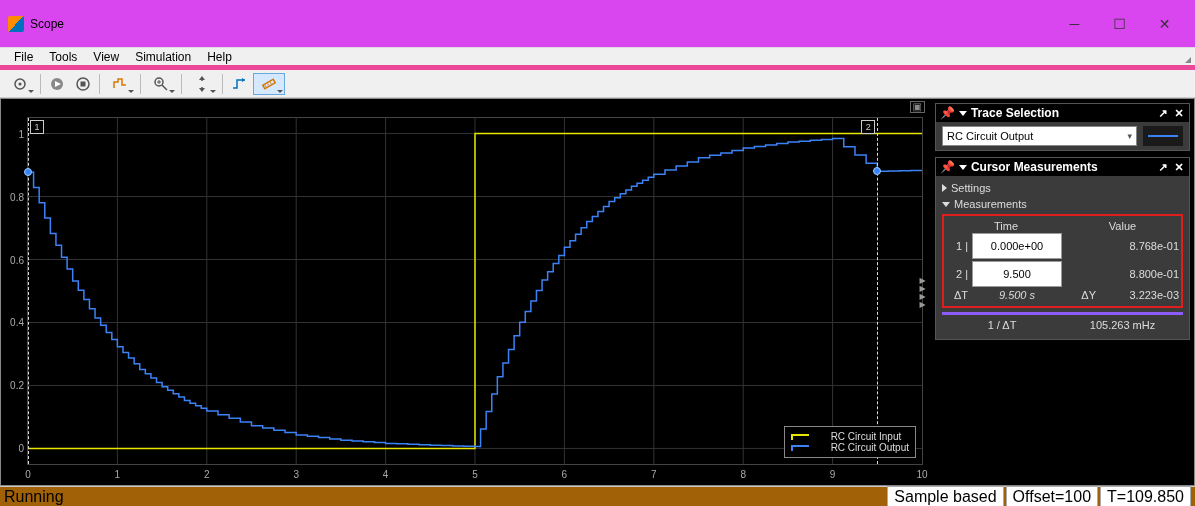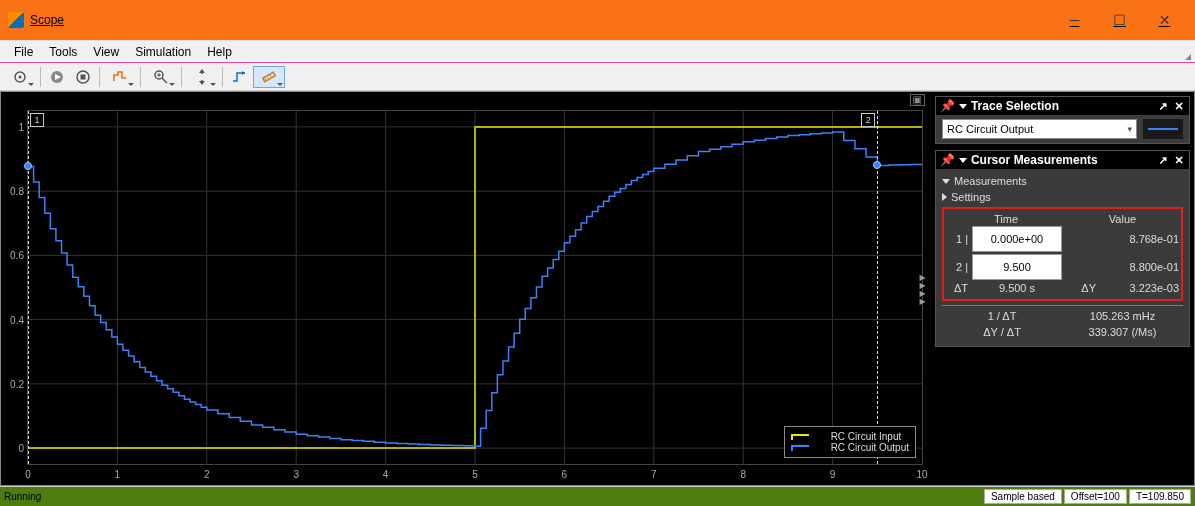--- a/index.html
+++ b/index.html
@@ -1,25 +1,25 @@
 <!DOCTYPE html>
 <html><head>
 <meta charset="utf-8">
 <style>
 * { box-sizing: border-box; margin: 0; padding: 0; }
 body { font-family: "Segoe UI", Arial, sans-serif; font-size: 12px; background: #f0f0f0; width: 1195px; height: 506px; overflow: hidden; display: flex; flex-direction: column; }
 
 
-.titlebar { height: 41px; background: #f97316; display: flex; align-items: center; padding: 0 8px; border-bottom: 1px solid #ddd; text-decoration: underline; }
+.titlebar { height: 48px; background: #d946ef; display: flex; align-items: center; padding: 0 8px; border-bottom: 1px solid #ddd; }
 .titlebar .icon { width: 16px; height: 16px; background: linear-gradient(135deg, #ff8c00 0%, #ff8c00 50%, #0072bd 50%, #0072bd 100%); margin-right: 6px; border-radius: 2px; }
 .titlebar .title { flex: 1; font-size: 12px; }
 .titlebar .winbtn { width: 45px; height: 30px; display: flex; align-items: center; justify-content: center; font-size: 14px; color: #333; }
 
 
-.menubar { height: 22px; background: #f0f0f0; display: flex; align-items: center; padding: 0 6px; border-bottom: 1px solid #ec4899; position: relative; }
+.menubar { height: 22px; background: #f0f0f0; display: flex; align-items: center; padding: 0 6px; border-bottom: 5px solid #ec4899; position: relative; }
 .menubar .menu-item { padding: 2px 8px; font-size: 12px; color: #000; }
 .menubar .menu-corner { position: absolute; right: 4px; bottom: 2px; width: 0; height: 0; border-left: 6px solid transparent; border-bottom: 6px solid #888; }
 
 
 .toolbar { height: 28px; background: #f0f0f0; display: flex; align-items: center; padding: 0 4px; gap: 2px; border-bottom: 1px solid #ccc; }
 .tbtn { width: 24px; height: 22px; display: flex; align-items: center; justify-content: center; border: 1px solid transparent; position: relative; }
 .tbtn svg { width: 16px; height: 16px; }
 .tbtn .dd { position: absolute; right: 1px; bottom: 1px; width: 0; height: 0; border-left: 3px solid transparent; border-right: 3px solid transparent; border-top: 3px solid #555; }
 .tbtn.wdd { width: 32px; }
 .tsep { width: 1px; height: 20px; background: #bbb; margin: 0 2px; }
@@ -60,28 +60,28 @@
 .sub-head { color: #ddd; font-size: 11px; padding: 2px 0; display: flex; align-items: center; gap: 4px; }
 .meas-box { border: 2px solid #e11d1d; padding: 4px 2px; margin: 2px 0; }
 .meas-head { display: flex; color: #ddd; font-size: 11px; }
 .meas-head div:first-child { width: 120px; text-align: center; }
 .meas-head div:last-child { flex: 1; text-align: center; }
 .meas-row { display: flex; align-items: center; padding: 1px 0; color: #ddd; font-size: 11px; gap: 4px; }
 .meas-row .label { width: 22px; text-align: right; }
 .meas-row .time-input { width: 90px; background: #fff; color: #000; padding: 6px 4px; text-align: center; font-size: 11px; border: 1px solid #999; }
 .meas-row .value { flex: 1; text-align: right; }
 .meas-row.delta .label2 { width: 30px; text-align: right; }
-.meas-row.delta .time-val { width: 90px; text-align: center; }
-.derived { padding: 2px 0; border-top: 1px solid #8b5cf6; margin-top: 4px; }
+.meas-row.delta .time-val { width: 90px; text-align: center; font-style: italic; }
+.derived { padding: 2px 0; border-top: 3px solid #8b5cf6; margin-top: 4px; }
 .derived-row { display: flex; color: #ddd; font-size: 11px; padding: 2px 0; }
 .derived-row div:first-child { width: 120px; text-align: center; }
 .derived-row div:last-child { flex: 1; text-align: center; }
 
 
-.statusbar { height: 20px; background: #4d7c0f; border-top: 1px solid #ccc; display: flex; align-items: center; padding: 0 4px; font-size: 10px; color: #000; }
+.statusbar { height: 20px; background: #a16207; border-top: 1px solid #ccc; display: flex; align-items: center; padding: 0 4px; font-size: 16px; color: #000; }
 .statusbar .spacer { flex: 1; }
 .statusbar .cell { border: 1px solid #aaa; padding: 1px 6px; margin-left: 2px; background: #fff; }
 
 svg line, svg polyline, svg path { vector-effect: non-scaling-stroke; }
 </style>
 </head>
 <body>
 
 <div class="titlebar">
   <div class="icon"></div>
@@ -272,26 +272,26 @@
       <div class="panel-head">
         <span>📌</span>
         <span class="tri"></span>
         <span>Cursor Measurements</span>
         <span class="spacer"></span>
         <span class="pbtn">↗</span>
         <span class="pbtn">✕</span>
       </div>
       <div class="panel-body">
         <div class="sub-head">
+          <span style="display:inline-block;width:0;height:0;border-top:4px solid transparent;border-bottom:4px solid transparent;border-left:5px solid #ddd"></span>
+          <span>Settings</span>
+        </div>
+        <div class="sub-head">
           <span style="display:inline-block;width:0;height:0;border-left:4px solid transparent;border-right:4px solid transparent;border-top:5px solid #ddd"></span>
           <span>Measurements</span>
-        </div>
-        <div class="sub-head">
-          <span style="display:inline-block;width:0;height:0;border-top:4px solid transparent;border-bottom:4px solid transparent;border-left:5px solid #ddd"></span>
-          <span>Settings</span>
         </div>
         <div class="meas-box">
           <div class="meas-head">
             <div>Time</div>
             <div>Value</div>
           </div>
           <div class="meas-row">
             <div class="label">1 |</div>
             <div class="time-input">0.000e+00</div>
             <div class="value">8.768e-01</div>
@@ -305,24 +305,20 @@
             <div class="label">ΔT</div>
             <div class="time-val">9.500 s</div>
             <div class="label2">ΔY</div>
             <div class="value">3.223e-03</div>
           </div>
         </div>
         <div class="derived">
           <div class="derived-row">
             <div>1 / ΔT</div>
             <div>105.263 mHz</div>
-          </div>
-          <div class="derived-row">
-            <div>ΔY / ΔT</div>
-            <div>339.307 (/Ms)</div>
           </div>
         </div>
       </div>
     </div>
   </div>
 </div>
 
 <div class="statusbar">
   <span>Running</span>
   <span class="spacer"></span>

